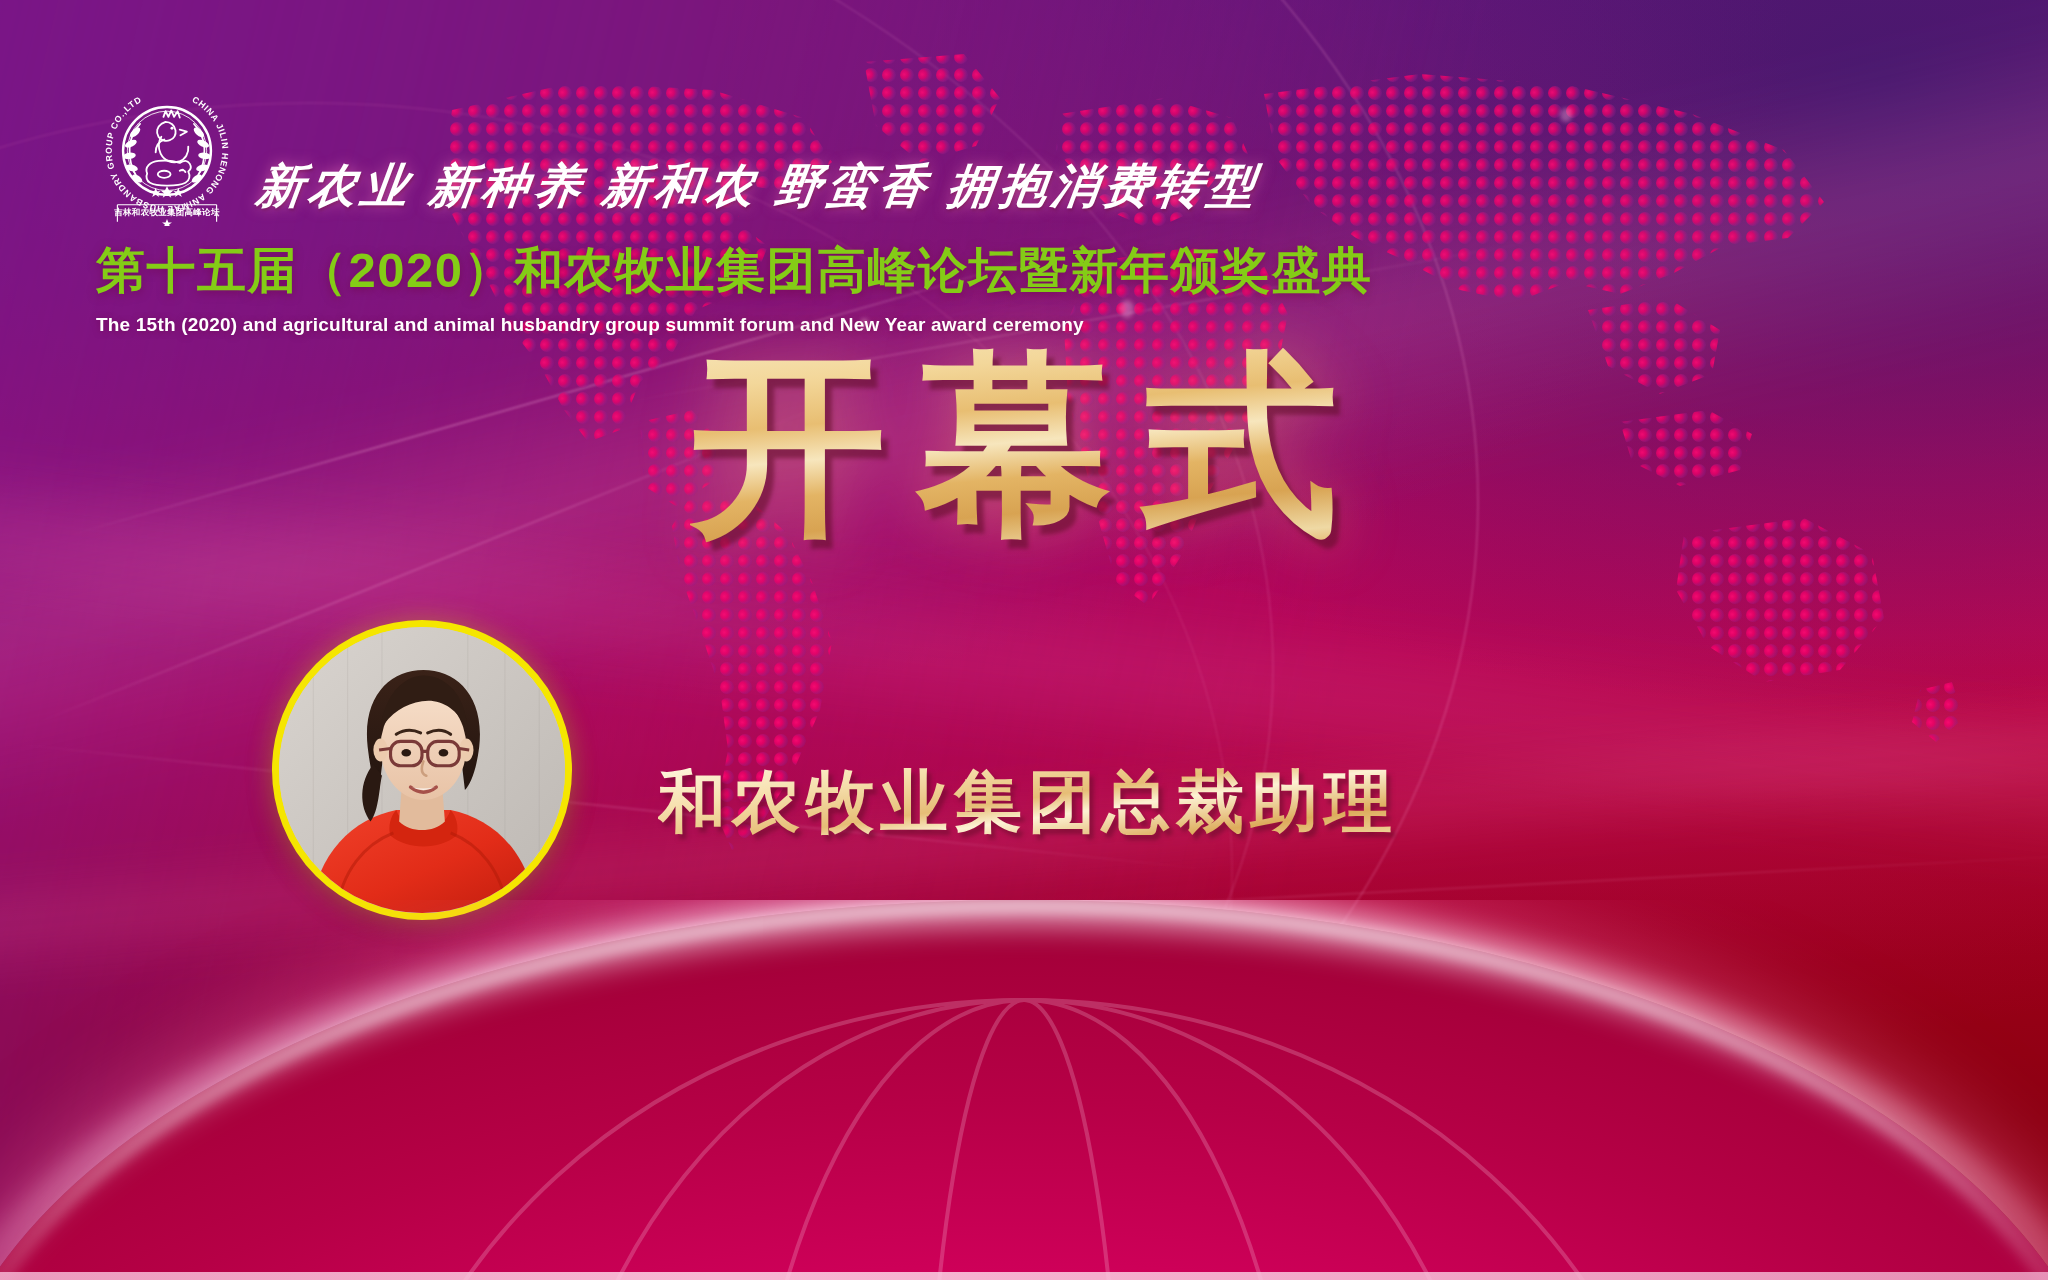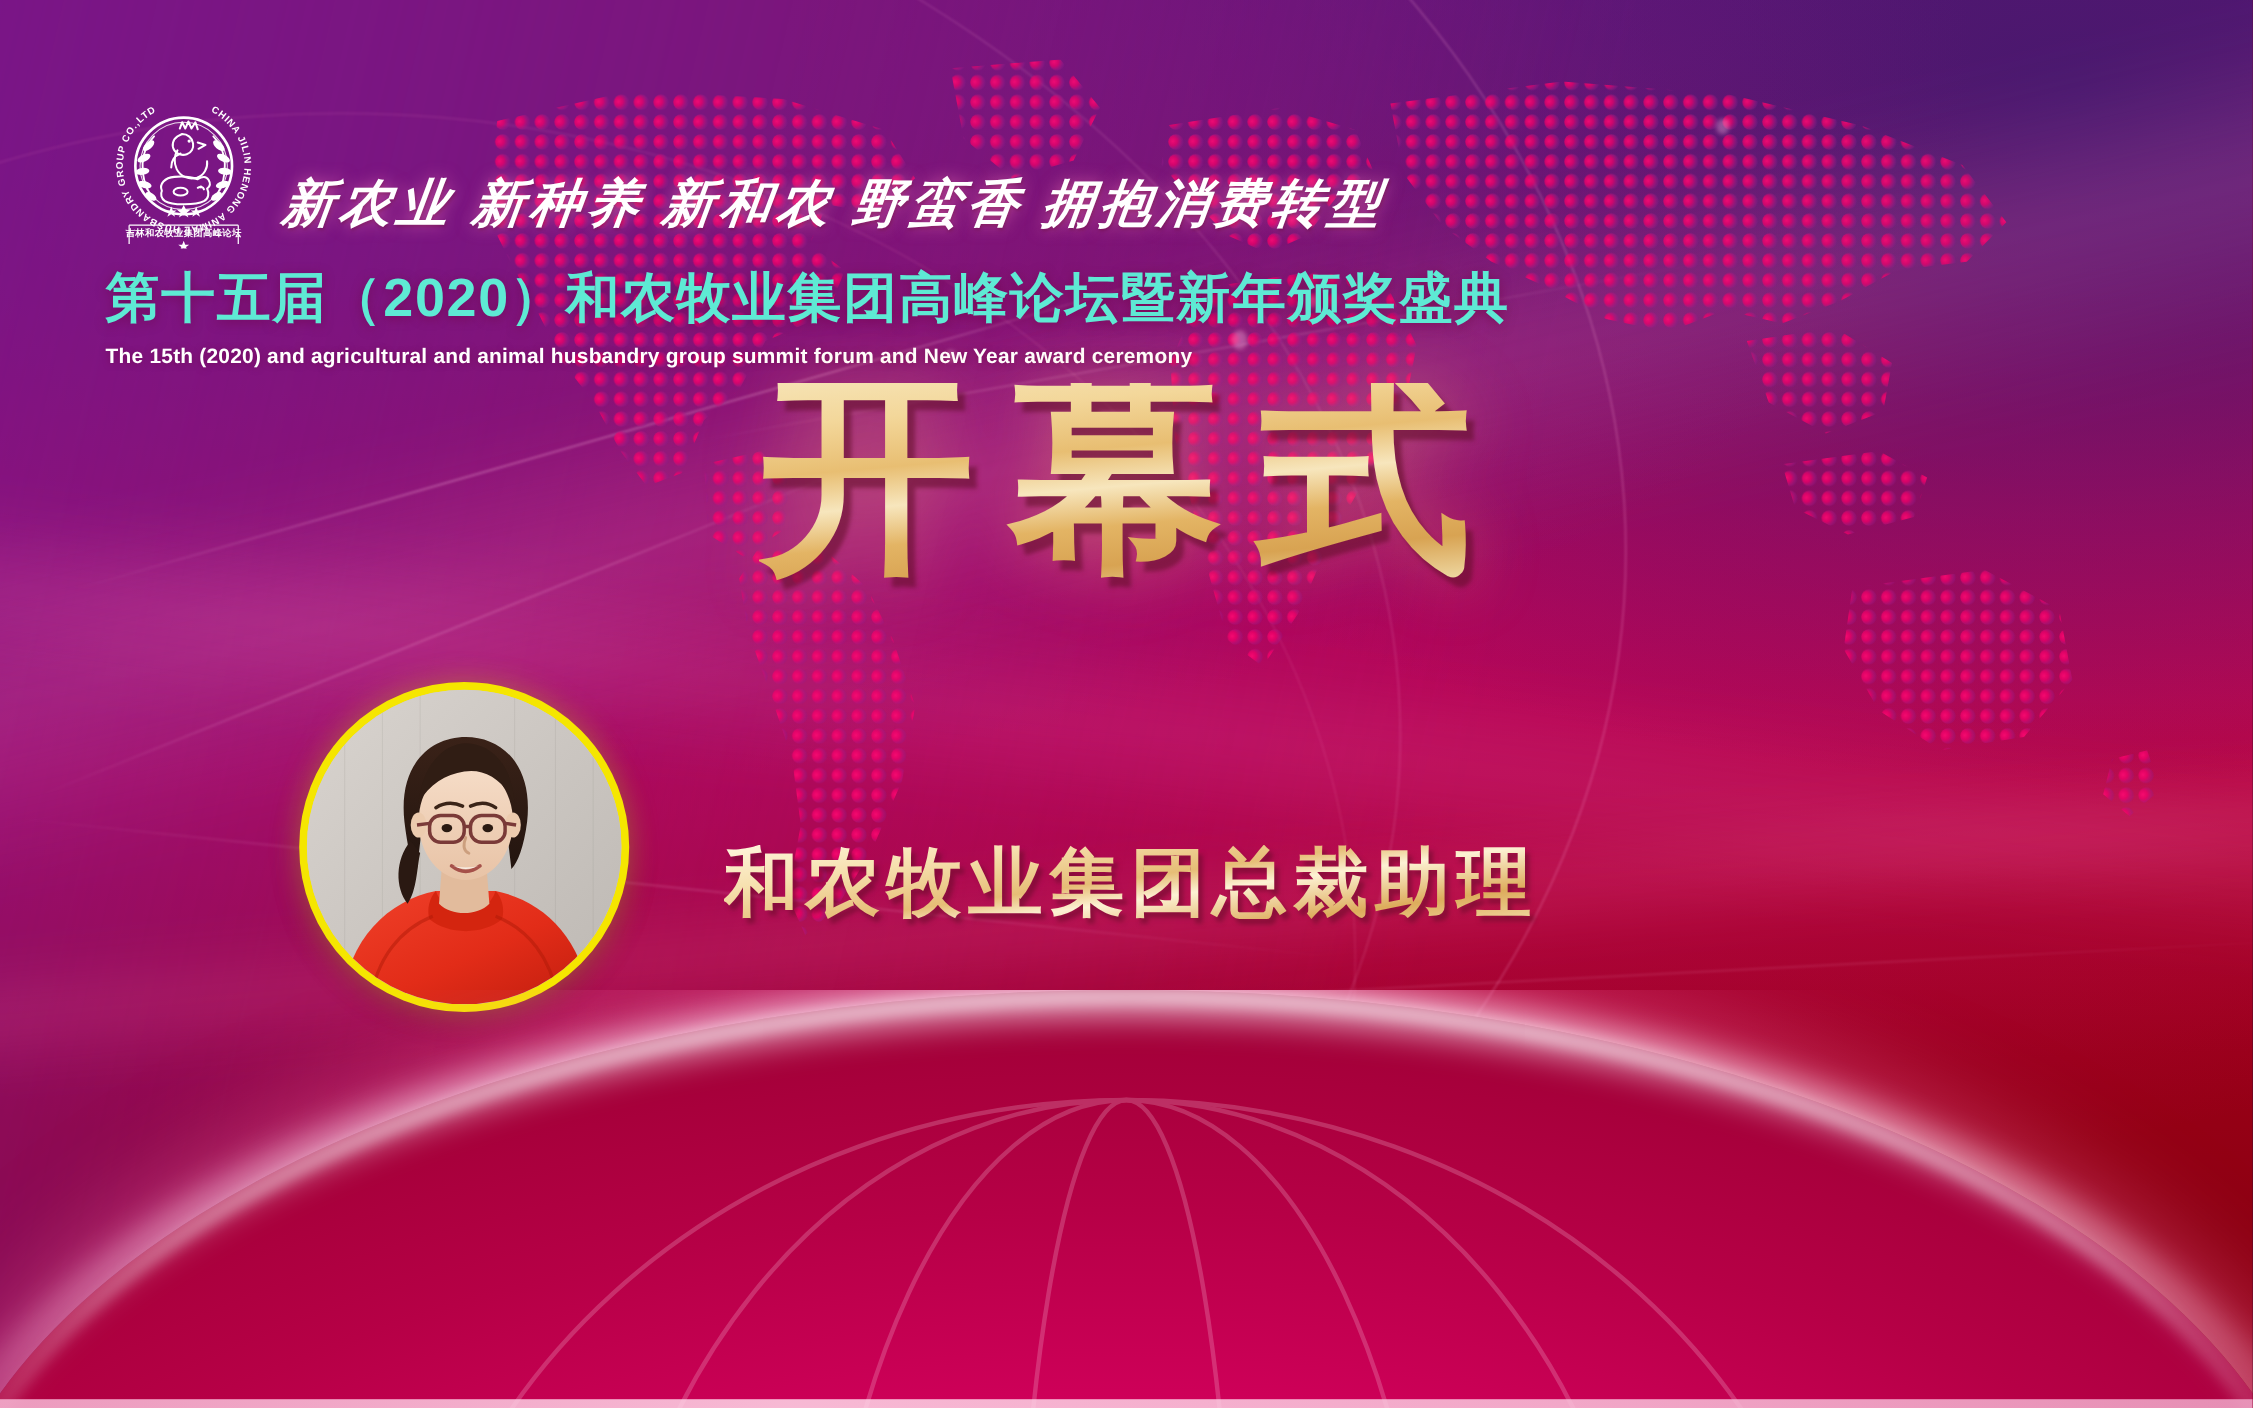--- a/index.html
+++ b/index.html
@@ -216,41 +216,41 @@
     white-space: nowrap;
     padding-bottom: 16px;
     text-shadow: 0 0 14px rgba(255,130,190,0.55), 1px 2px 3px rgba(90,0,40,0.45);
     transform: skewX(-7deg);
   }
 
   .title-cn {
     margin-top: 12px;
     font-size: 49px;
     font-weight: bold;
-    color: #5eead4;
+    color: #84cc16;
     letter-spacing: 1.5px;
     white-space: nowrap;
     text-shadow: 0 2px 10px rgba(110,0,60,0.55);
   }
   .title-en {
     margin-top: 10px;
     font-size: 19px;
     font-weight: bold;
     color: #ffffff;
     letter-spacing: 0.2px;
     white-space: nowrap;
     text-shadow: 0 1px 6px rgba(110,0,60,0.5);
   }
 
   
   .gold-head {
     position: absolute;
     left: 690px;
     top: 348px;
-    font-family: Liberation Mono, monospace;
+    font-family: Liberation Sans, sans-serif;
     font-size: 196px;
     font-weight: bold;
     line-height: 1;
     letter-spacing: 30px;
     white-space: nowrap;
     background: linear-gradient(175deg,
       #f6e3b4 0%, #f3d79a 16%, #e8be72 34%,
       #f7e6bd 48%, #e3b464 62%, #d8a352 76%, #efd9a4 92%, #e2b368 100%);
     -webkit-background-clip: text;
     background-clip: text;

